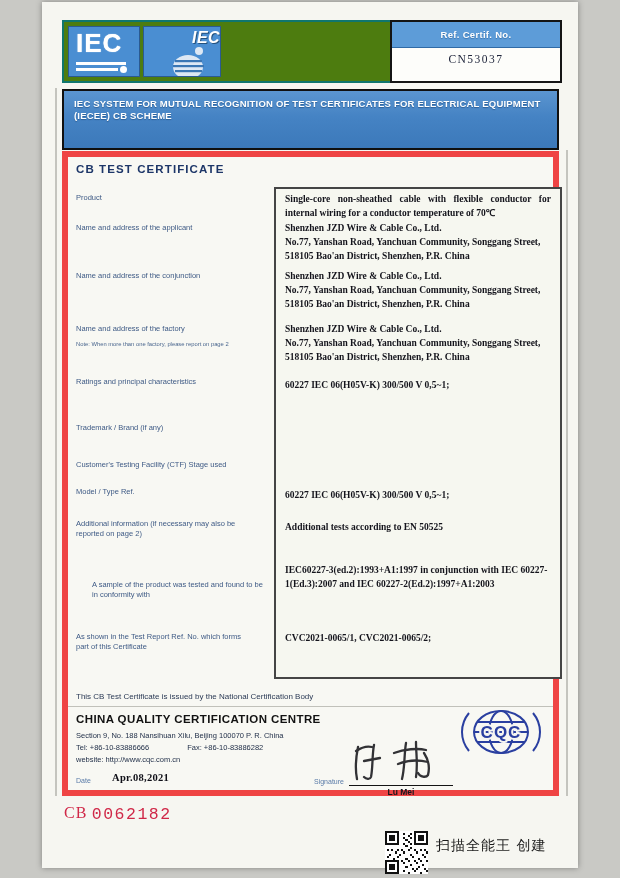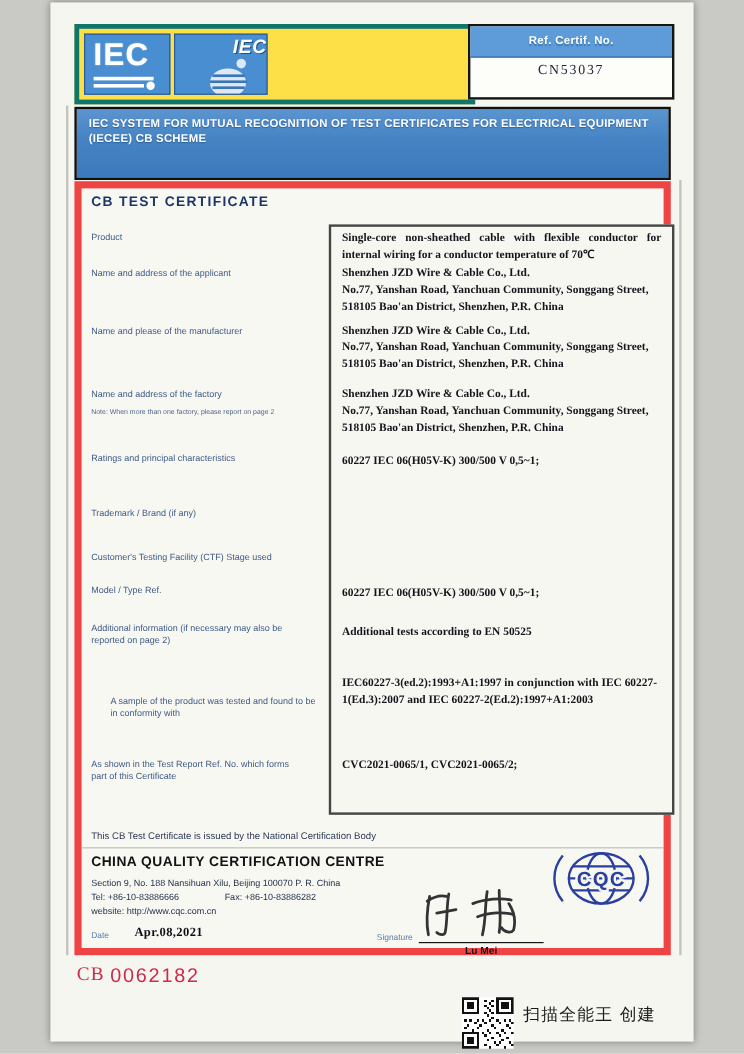--- a/index.html
+++ b/index.html
@@ -6,21 +6,21 @@
   body{background:#c9c9c5;font-family:"Liberation Sans",sans-serif;}
   #page{position:relative;width:620px;height:878px;background:#c9c9c5;overflow:hidden;}
   #sheet{position:absolute;left:42px;top:2px;width:536px;height:866px;background:#f6f6f1;
          box-shadow:0 0 6px rgba(0,0,0,.35);}
   .abs{position:absolute;}
 
   
   .scanline{position:absolute;width:2px;background:#9a9a94;opacity:.55;}
 
   
-  #logos-box{left:62px;top:20px;width:326px;height:59px;border:4px solid #0f766e;background:#fde047;}
+  #logos-box{left:62px;top:20px;width:326px;height:59px;border:2px solid #0f766e;background:#4d7c0f;}
   .logo-tile{position:absolute;top:4px;height:49px;background:#4a8ed2;border:1px solid #2a5a92;color:#fff;overflow:hidden;}
   #iec-logo{left:4px;width:70px;}
   #iecee-logo{left:79px;width:76px;}
   #iec-text{position:absolute;left:7px;top:1px;font-size:26px;font-weight:bold;letter-spacing:1px;
             font-family:"Liberation Sans",sans-serif;text-shadow:0 0 1px #fff;}
   .iec-bar{position:absolute;left:7px;height:3px;background:#fff;}
   #iec-bar1{top:35px;width:50px;}
   #iec-bar2{top:41px;width:42px;}
   #iec-dot{position:absolute;left:51px;top:39px;width:7px;height:7px;border-radius:50%;background:#fff;}
   #iecee-text{position:absolute;left:6px;top:2px;font-size:16px;font-weight:bold;font-style:italic;
@@ -69,21 +69,21 @@
   #sig-label{position:absolute;left:246px;top:621px;font-size:7px;color:#5a7ba8;}
   #sig-line{position:absolute;left:281px;top:628px;width:104px;border-top:1.5px solid #141414;}
   #signatory{position:absolute;left:281px;top:630px;width:104px;text-align:center;
              font-size:8.5px;font-weight:bold;color:#15151d;}
   #sig-hand{position:absolute;left:276px;top:580px;}
   #cqc-logo{position:absolute;left:392px;top:546px;}
 
   
   #cb-serial{left:64px;top:804px;color:#d02848;white-space:nowrap;}
   #cb-serial-prefix{font-family:"Liberation Serif",serif;font-size:16px;letter-spacing:1px;}
-  #cb-serial-number{font-family:Liberation Sans, sans-serif;font-size:16.5px;letter-spacing:1.5px;
+  #cb-serial-number{font-family:Liberation Mono, monospace;font-size:16.5px;letter-spacing:1.5px;
                     vertical-align:-1px;text-align:right;}
   #qr-block{left:385px;top:831px;}
   #qr-caption{position:absolute;left:51px;top:6px;font-family:"DejaVu Sans",sans-serif;
               font-size:14px;color:#1b1b1b;letter-spacing:1px;white-space:nowrap;}
 </style>
 </head>
 <body>
 
 <div id="page">
   <div id="sheet"></div>
@@ -118,21 +118,21 @@
   <div class="abs" id="banner">
     <div class="banner-line" id="banner-line1">IEC SYSTEM FOR MUTUAL RECOGNITION OF TEST CERTIFICATES FOR ELECTRICAL EQUIPMENT</div>
     <div class="banner-line" id="banner-line2">(IECEE) CB SCHEME</div>
   </div>
 
   <div class="abs" id="main-box">
     <div id="cert-title">CB TEST CERTIFICATE</div>
 
     <div class="field-label" style="top:36px;">Product</div>
     <div class="field-label" style="top:66px;">Name and address of the applicant</div>
-    <div class="field-label" style="top:114px;">Name and please of the manufacturer</div>
+    <div class="field-label" style="top:114px;">Name and address of the conjunction</div>
     <div class="field-label" style="top:167px;">Name and address of the factory</div>
     <div class="field-note" style="top:184px;">Note: When more than one factory, please report on page 2</div>
     <div class="field-label" style="top:220px;">Ratings and principal characteristics</div>
     <div class="field-label" style="top:266px;">Trademark / Brand (if any)</div>
     <div class="field-label" style="top:303px;">Customer's Testing Facility (CTF) Stage used</div>
     <div class="field-label" style="top:330px;">Model / Type Ref.</div>
     <div class="field-label" style="top:362px;width:180px;">Additional information (if necessary may also be reported on page 2)</div>
     <div class="field-label" style="top:423px;width:176px;margin-left:16px;">A sample of the product was tested and found to be in conformity with</div>
     <div class="field-label" style="top:475px;width:168px;">As shown in the Test Report Ref. No. which forms part of this Certificate</div>
 

